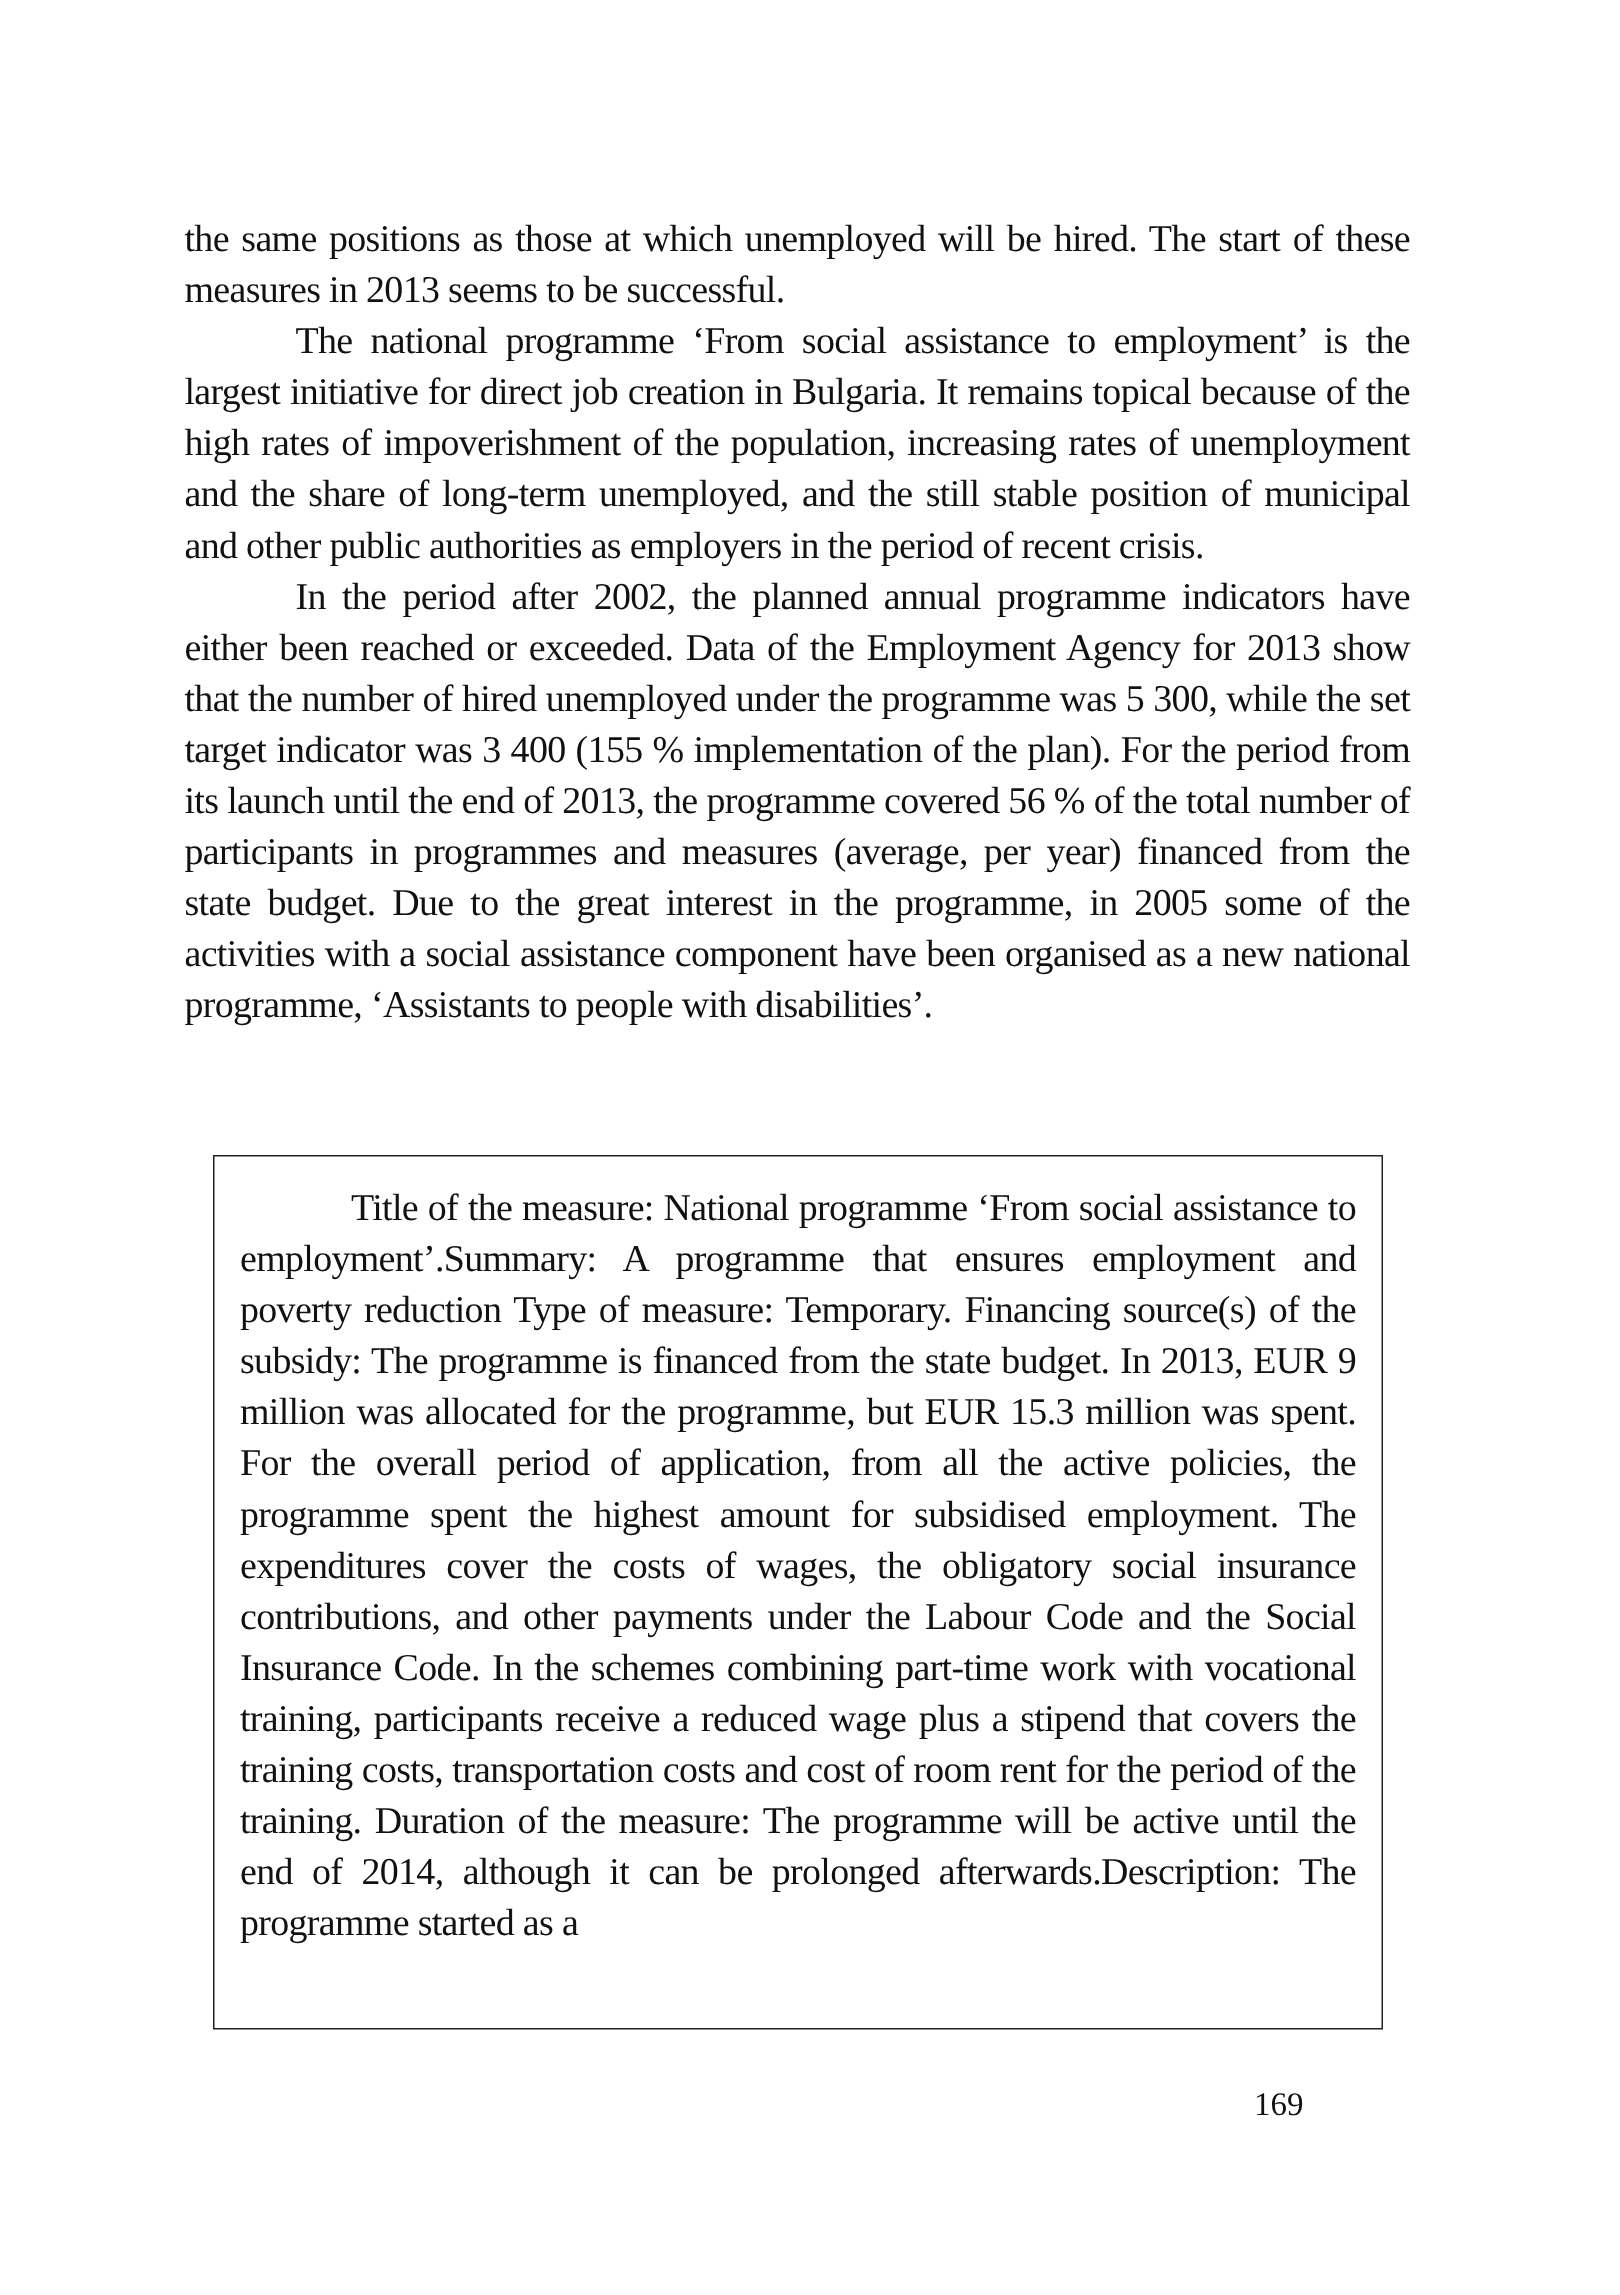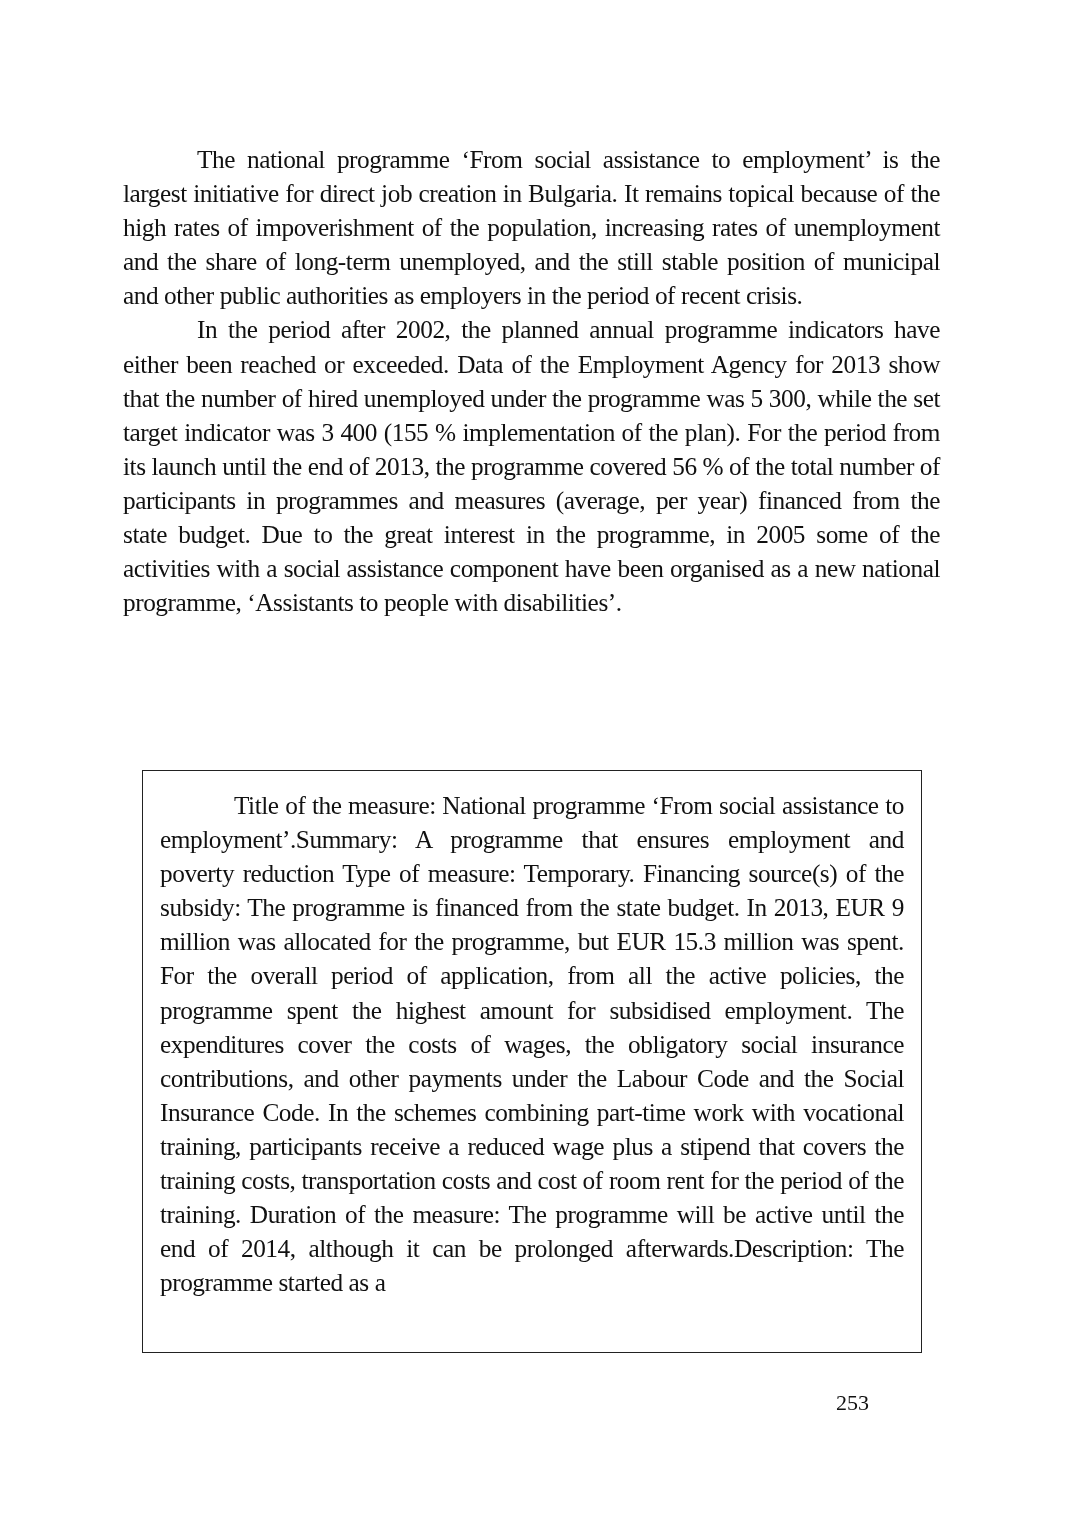--- a/index.html
+++ b/index.html
@@ -13,20 +13,21 @@
          border: 1.3px solid #222; box-sizing: border-box; }
   .box-text { position: absolute; left: 160px; top: 788px; width: 744px;
               font-size: 25.3px; line-height: 34.1px; text-align: justify; letter-spacing: -0.45px; margin:0; }
   .box-text b { font-weight: normal; }
   .page-number { position: absolute; left: 836px; top: 1390px; font-size: 22px; }
 </style>
 </head>
 <body>
 
 <div class="page-text">
+  <p>the same positions as those at which unemployed will be hired. The start of these measures in 2013 seems to be successful.</p>
   <p class="indent">The national programme ‘From social assistance to employment’ is the largest initiative for direct job creation in Bulgaria. It remains topical because of the high rates of impoverishment of the population, increasing rates of unemployment and the share of long-term unemployed, and the still stable position of municipal and other public authorities as employers in the period of recent crisis.</p>
   <p class="indent">In the period after 2002, the planned annual programme indicators have either been reached or exceeded. Data of the Employment Agency for 2013 show that the number of hired unemployed under the programme was 5 300, while the set target indicator was 3 400 (155 % implementation of the plan). For the period from its launch until the end of 2013, the programme covered 56 % of the total number of participants in programmes and measures (average, per year) financed from the state budget. Due to the great interest in the programme, in 2005 some of the activities with a social assistance component have been organised as a new national programme, ‘Assistants to people with disabilities’.</p>
 </div>
 
 <div class="box"></div>
 <p class="box-text indent"><b>Title of the measure: National programme ‘From social assistance to employment’.</b><b>Summary:</b><span> A programme that ensures employment and poverty reduction </span><b>Type of measure:</b><span> Temporary. </span><b>Financing source(s) of the subsidy:</b><span> The programme is financed from the state budget. In 2013, EUR 9 million was allocated for the programme, but EUR 15.3 million was spent. For the overall period of application, from all the active policies, the programme spent the highest amount for subsidised employment. The expenditures cover the costs of wages, the obligatory social insurance contributions, and other payments under the Labour Code and the Social Insurance Code. In the schemes combining part-time work with vocational training, participants receive a reduced wage plus a stipend that covers the training costs, transportation costs and cost of room rent for the period of the training. </span><b>Duration of the measure:</b><span> The programme will be active until the end of 2014, although it can be prolonged afterwards.</span><b>Description:</b><span> The programme started as a</span></p>
 
-<div class="page-number">253</div>
+<div class="page-number">169</div>
 
 </body></html>

